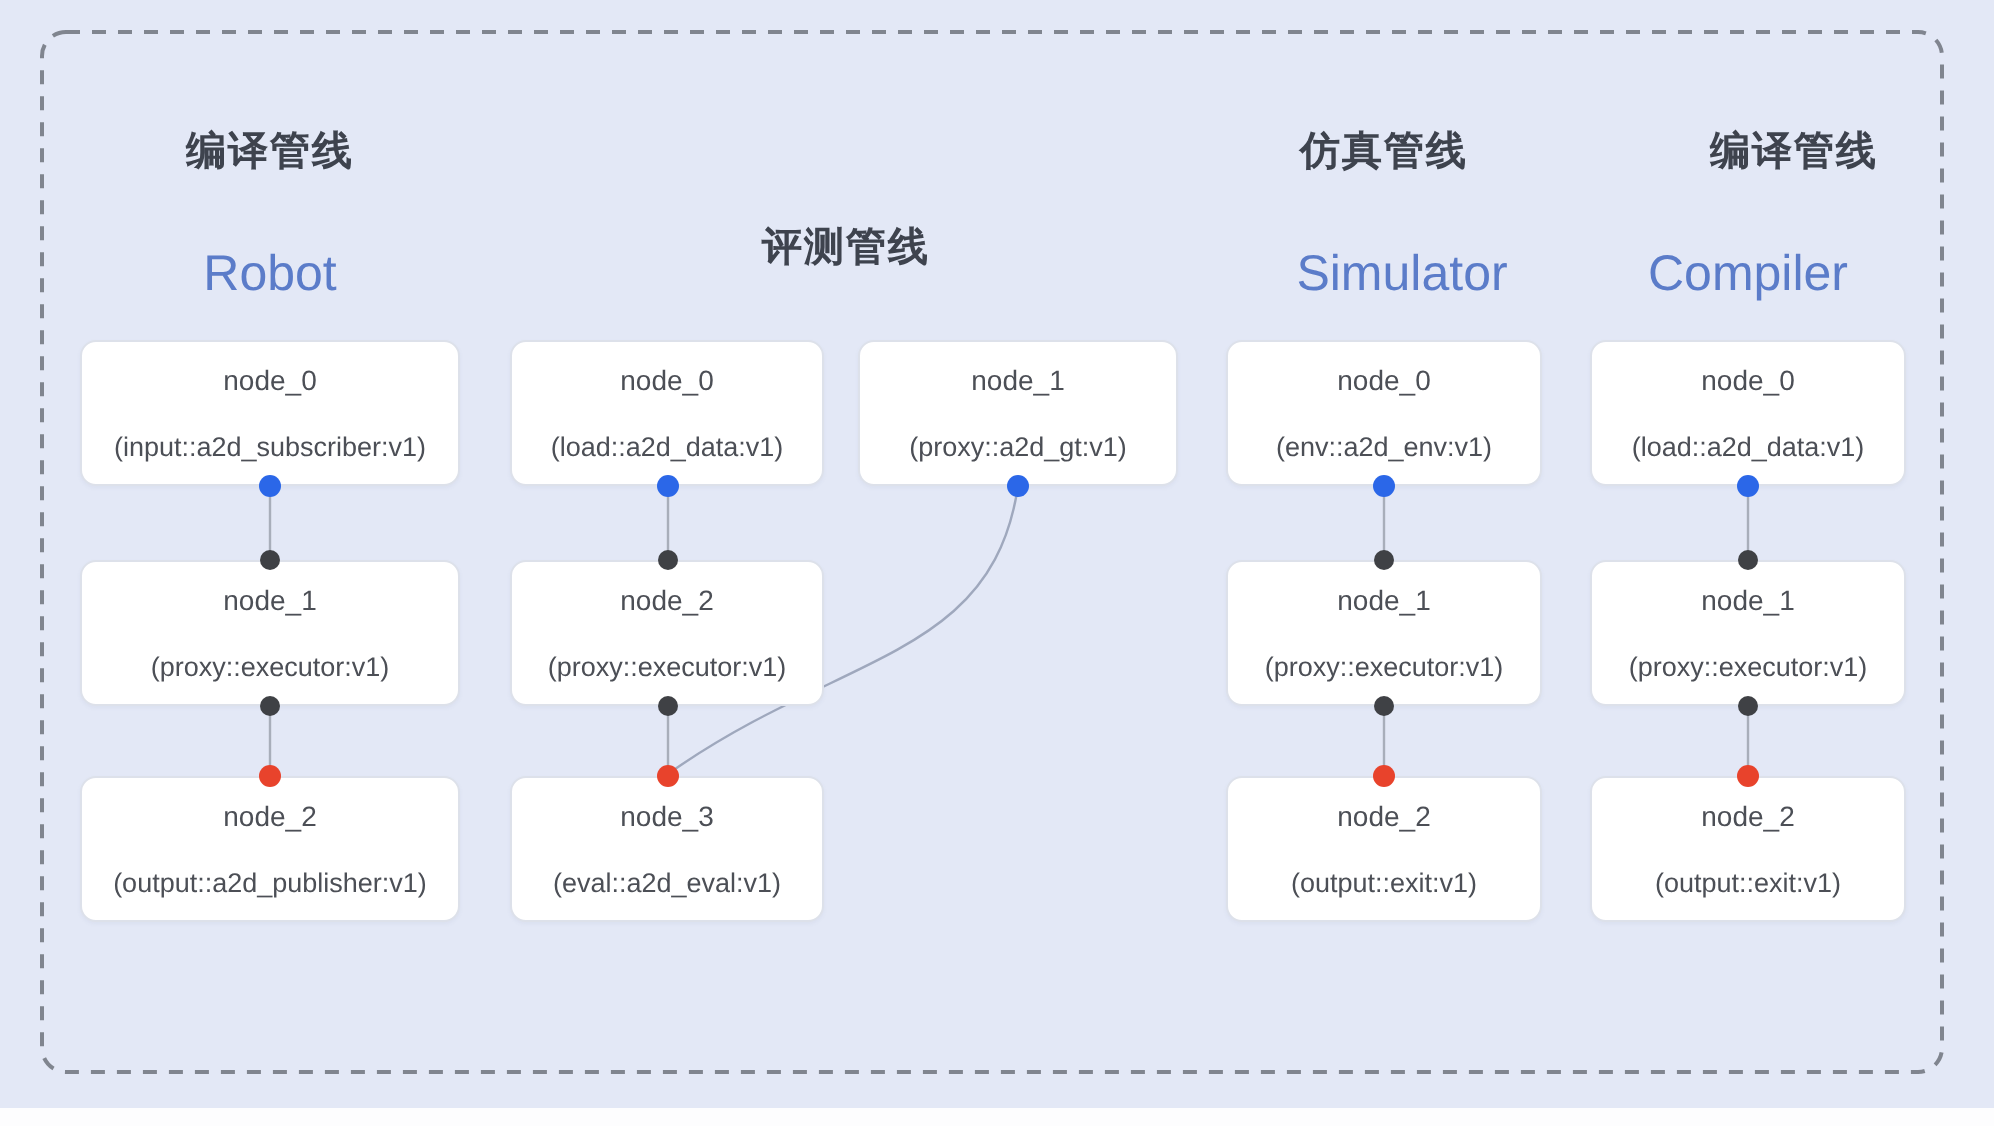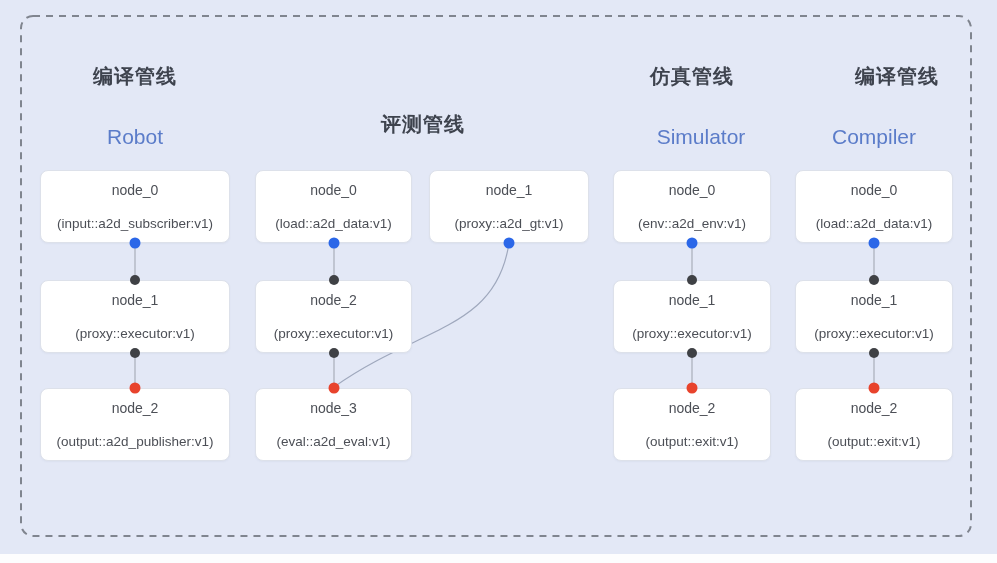--- a/index.html
+++ b/index.html
@@ -49,21 +49,21 @@
   .port.red{fill:var(--port-red);}
   .title-zh{
     position:absolute;z-index:2;top:62px;height:28px;line-height:28px;
     text-align:center;
     font-size:20px;font-weight:700;color:var(--title-zh);
     letter-spacing:1px;
   }
   .title-en{
     position:absolute;z-index:2;top:123px;height:28px;line-height:28px;
     text-align:center;
-    font-size:21px;font-weight:400;color:var(--title-en);
+    font-size:25px;font-weight:400;color:var(--title-en);
   }
   .node-card{
     position:absolute;z-index:2;
     background:var(--node-bg);
     border:1px solid var(--node-border);
     border-radius:8px;
     box-shadow:0 1px 2px rgba(80,95,130,0.06);
     display:flex;flex-direction:column;align-items:center;justify-content:center;
     gap:16px;
   }

